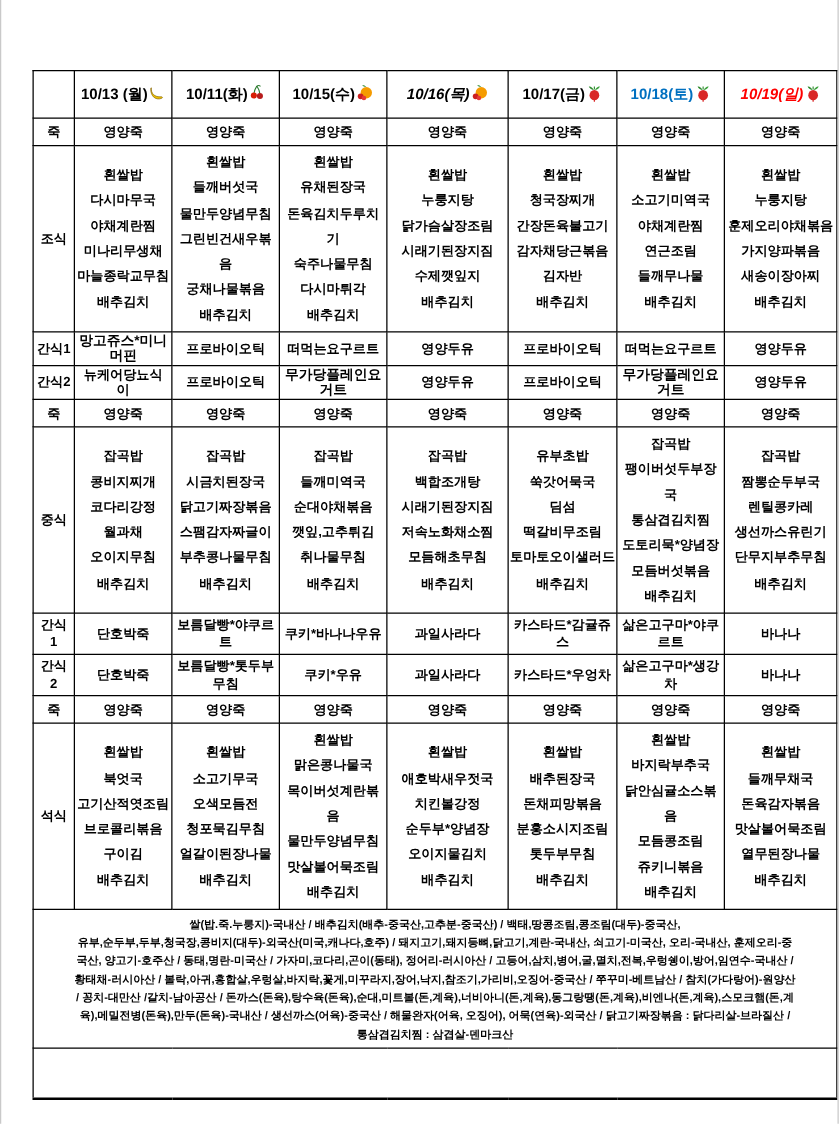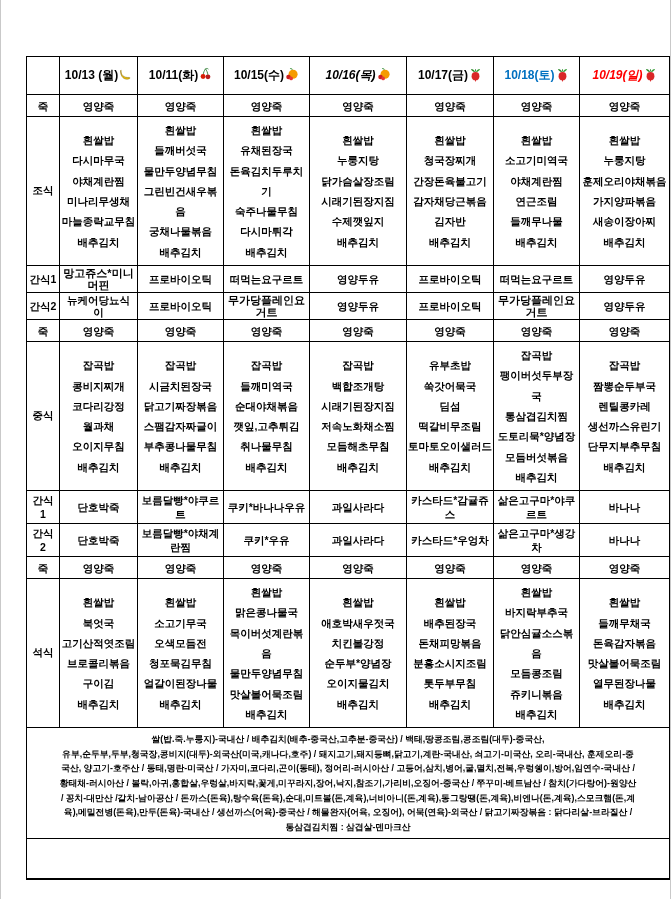--- a/index.html
+++ b/index.html
@@ -277,21 +277,21 @@
           <td>보름달빵*야쿠르트</td>
           <td>쿠키*바나나우유</td>
           <td>과일사라다</td>
           <td>카스타드*감귤쥬스</td>
           <td>삶은고구마*야쿠르트</td>
           <td>바나나</td>
         </tr>
         <tr class="r-wrap">
           <td class="row-label">간식2</td>
           <td>단호박죽</td>
-          <td>보름달빵*야채계란찜</td>
+          <td>보름달빵*톳두부무침</td>
           <td>쿠키*우유</td>
           <td>과일사라다</td>
           <td>카스타드*우엉차</td>
           <td>삶은고구마*생강차</td>
           <td>바나나</td>
         </tr>
         <tr class="r-single">
           <td class="row-label">죽</td>
           <td>영양죽</td>
           <td>영양죽</td>

